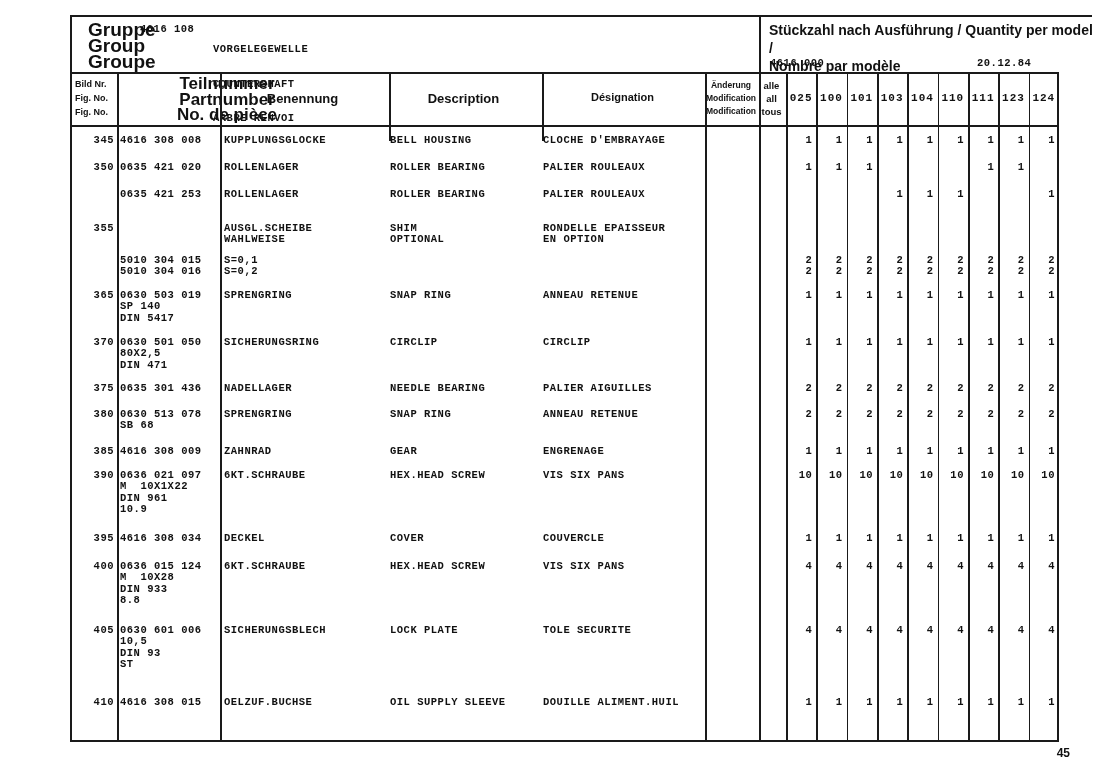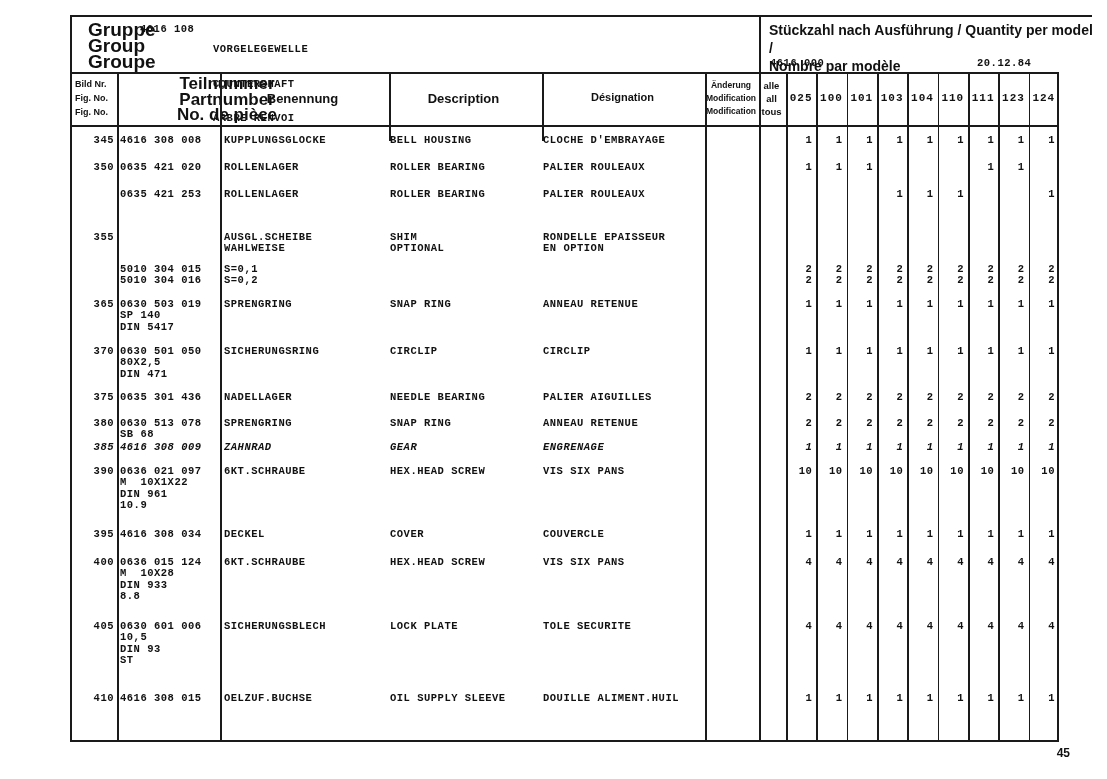--- a/index.html
+++ b/index.html
@@ -182,21 +182,21 @@
               <span></span>
               <span></span>
               <span>1</span>
               <span>1</span>
               <span>1</span>
               <span></span>
               <span></span>
               <span>1</span>
             </div>
           </div>
-          <div class="row" style="height: 23px; margin-top: 31px;">
+          <div class="row" style="height: 23px; margin-top: 22px;">
             <div class="c mono c-fig"><div>355</div></div>
             <div class="c mono c-part"></div>
             <div class="c mono c-ben"><div>AUSGL.SCHEIBE</div><div>WAHLWEISE</div></div>
             <div class="c mono c-desc"><div>SHIM</div><div>OPTIONAL</div></div>
             <div class="c mono c-des"><div>RONDELLE EPAISSEUR</div><div>EN OPTION</div></div>
             <div class="c c-qty">
               <span></span>
               <span></span>
               <span></span>
               <span></span>
@@ -308,21 +308,21 @@
               <span>2</span>
               <span>2</span>
               <span>2</span>
               <span>2</span>
               <span>2</span>
               <span>2</span>
               <span>2</span>
               <span>2</span>
             </div>
           </div>
-          <div class="row" style="height: 11.5px; margin-top: 1px; font-style: italic;">
+          <div class="row" style="height: 11.5px; margin-top: 14px;">
             <div class="c mono c-fig"><div>385</div></div>
             <div class="c mono c-part"><div>4616 308 009</div></div>
             <div class="c mono c-ben"><div>ZAHNRAD</div></div>
             <div class="c mono c-desc"><div>GEAR</div></div>
             <div class="c mono c-des"><div>ENGRENAGE</div></div>
             <div class="c c-qty">
               <span>1</span>
               <span>1</span>
               <span>1</span>
               <span>1</span>

